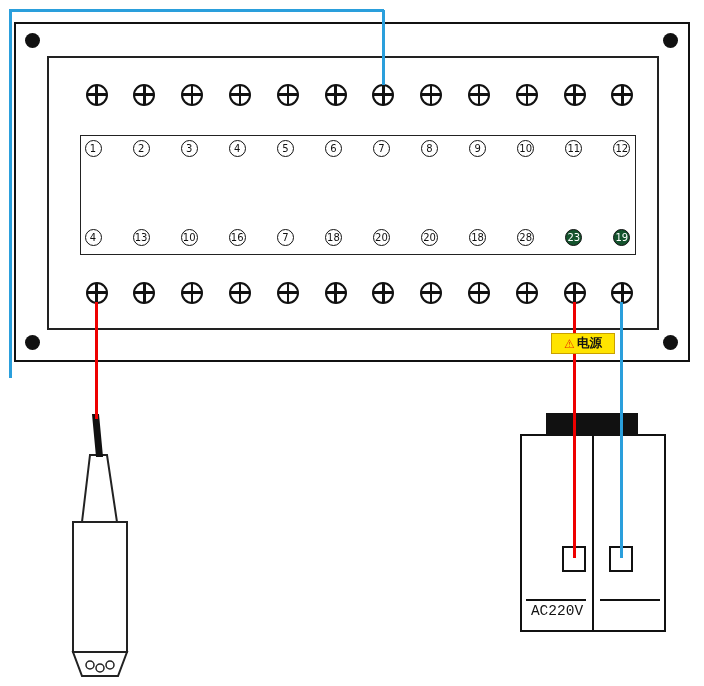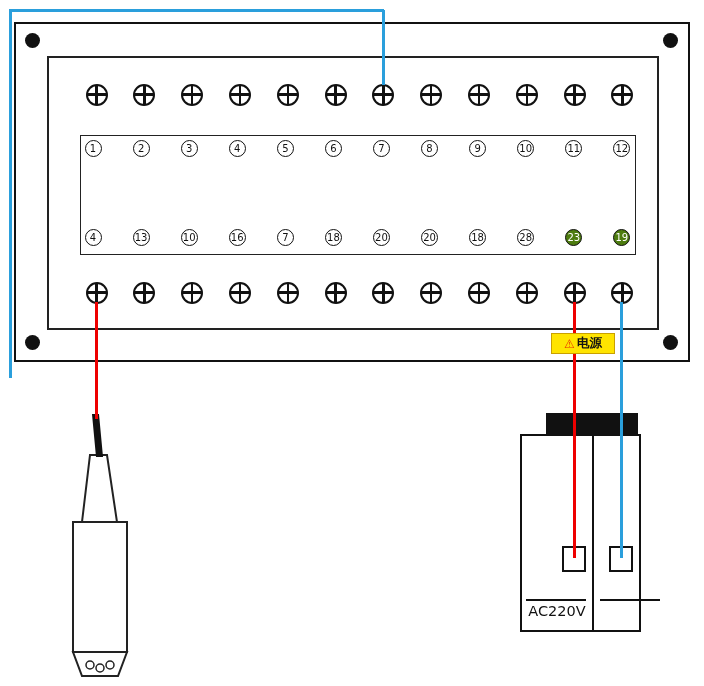--- a/index.html
+++ b/index.html
@@ -32,34 +32,34 @@
     position:absolute;left:31px;top:77px;width:556px;height:120px;
     border:1.5px solid #222;box-sizing:border-box;
     display:flex;flex-direction:column;justify-content:space-between;
     padding:4px 4px 8px 4px;
   }
   .badge-row{display:flex;justify-content:space-between;}
   .badge{
     width:17px;height:17px;border:1px solid #111;border-radius:50%;box-sizing:border-box;
     font-size:10px;line-height:15px;text-align:center;background:#fff;color:#111;flex:0 0 auto;
   }
-  .badge.filled{background:#4d7c0f;color:#fff;}
+  .badge.filled{background:#14532d;color:#fff;}
   
   .power-label{
     position:absolute;left:551px;top:333px;width:64px;height:21px;z-index:6;
     border:1px solid #c9a000;box-sizing:border-box;
     display:flex;align-items:center;justify-content:center;gap:2px;
     font-size:12.5px;font-weight:bold;
   }
   .warn{color:#e53000;font-size:12px;font-weight:bold;line-height:1;}
   
   .device-cap{position:absolute;left:546px;top:413px;width:92px;height:22px;background:#111;z-index:1;}
   .device-body{
-    position:absolute;left:520px;top:434px;width:121px;height:198px;
-    border:2px solid #111;box-sizing:border-box;background:#fff;z-index:1;
+    position:absolute;left:520px;top:434px;width:146px;height:198px;
+    border:2px solid #111;box-sizing:border-box;background:#fff;z-index:1;font-family:Liberation Mono, monospace;
   }
   .device-divider{position:absolute;left:70px;top:0;width:2px;height:194px;background:#111;}
   .term-sq{position:absolute;top:110px;width:24px;height:26px;border:2px solid #111;box-sizing:border-box;background:transparent;}
   .term-sq.left{left:40px}.term-sq.right{left:87px}
   .hline{position:absolute;top:163px;width:60px;height:2px;background:#111;}
   .hline.left{left:4px}.hline.right{left:78px}
   .device-label{position:absolute;left:0;top:167px;width:70px;text-align:center;font-size:14.5px;color:#111;}
   
   .sensor{position:absolute;left:66px;top:414px;z-index:2;}
 </style>

